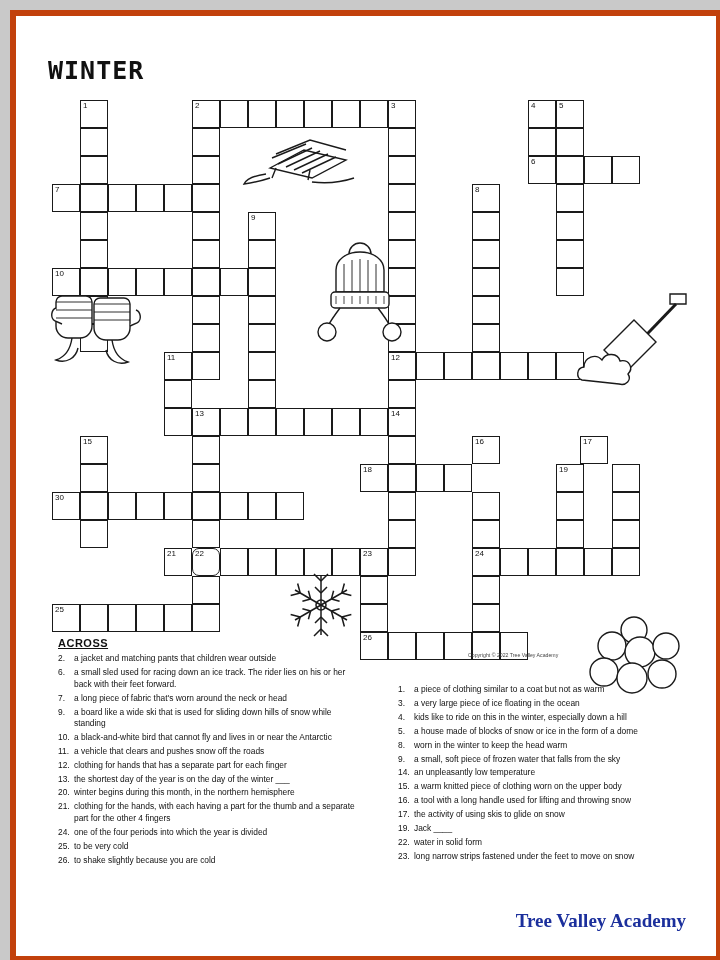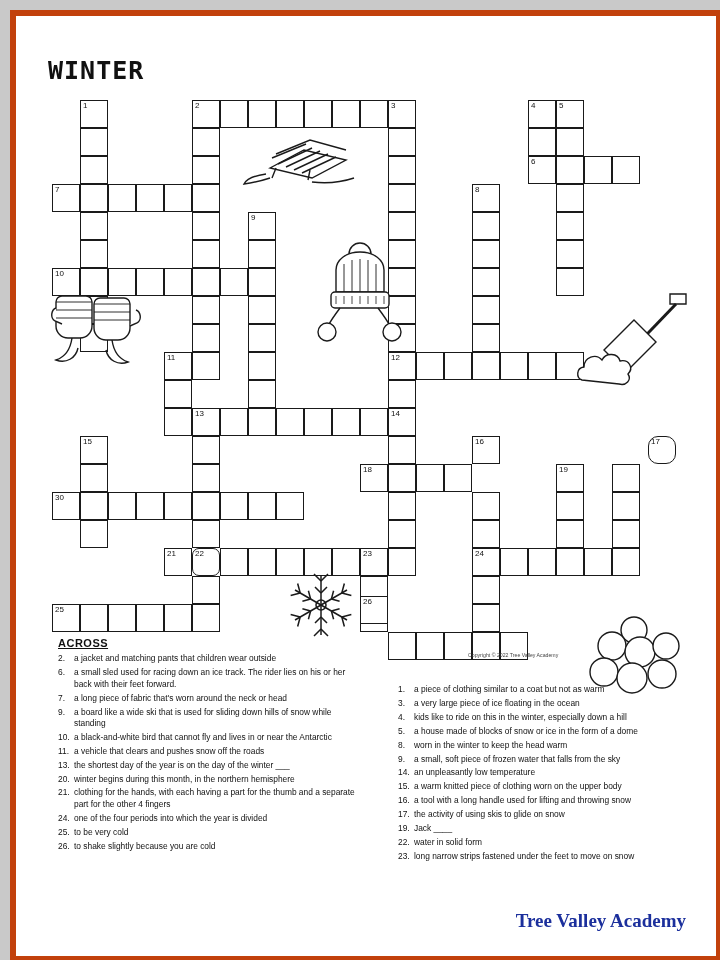--- a/index.html
+++ b/index.html
@@ -182,21 +182,21 @@
         <span>14</span>
       </div>
       <div class="cell" style="left: 64px; top: 420px;">
         <span>15</span>
       </div>
       <div class="cell" style="left: 176px; top: 420px;"></div>
       <div class="cell" style="left: 372px; top: 420px;"></div>
       <div class="cell" style="left: 456px; top: 420px;">
         <span>16</span>
       </div>
-      <div class="cell" style="left: 632px; top: 420px; border-radius: 10px;">
+      <div class="cell" style="left: 564px; top: 420px;">
         <span>17</span>
       </div>
       <div class="cell" style="left: 64px; top: 448px;"></div>
       <div class="cell" style="left: 176px; top: 448px;"></div>
       <div class="cell" style="left: 344px; top: 448px;">
         <span>18</span>
       </div>
       <div class="cell" style="left: 372px; top: 448px;"></div>
       <div class="cell" style="left: 400px; top: 448px;"></div>
       <div class="cell" style="left: 428px; top: 448px;"></div>
@@ -254,21 +254,21 @@
       <div class="cell" style="left: 36px; top: 588px;">
         <span>25</span>
       </div>
       <div class="cell" style="left: 64px; top: 588px;"></div>
       <div class="cell" style="left: 92px; top: 588px;"></div>
       <div class="cell" style="left: 120px; top: 588px;"></div>
       <div class="cell" style="left: 148px; top: 588px;"></div>
       <div class="cell" style="left: 176px; top: 588px;"></div>
       <div class="cell" style="left: 344px; top: 588px;"></div>
       <div class="cell" style="left: 456px; top: 588px;"></div>
-      <div class="cell" style="left: 344px; top: 580px;">
+      <div class="cell" style="left: 344px; top: 616px;">
         <span>26</span>
       </div>
       <div class="cell" style="left: 372px; top: 616px;"></div>
       <div class="cell" style="left: 400px; top: 616px;"></div>
       <div class="cell" style="left: 428px; top: 616px;"></div>
       <div class="cell" style="left: 456px; top: 616px;"></div>
       <div class="cell" style="left: 484px; top: 616px;"></div>
     </div>
 
   <div class="art" style="left:226px;top:118px;">
@@ -388,20 +388,24 @@
       </div>
       <div class="clue">
         <div class="num">10.</div>
         <div class="txt">a black-and-white bird that cannot fly and lives in or near the Antarctic</div>
       </div>
       <div class="clue">
         <div class="num">11.</div>
         <div class="txt">a vehicle that clears and pushes snow off the roads</div>
       </div>
       <div class="clue">
+        <div class="num">12.</div>
+        <div class="txt">clothing for hands that has a separate part for each finger</div>
+      </div>
+      <div class="clue">
         <div class="num">13.</div>
         <div class="txt">the shortest day of the year is on the day of the winter ___</div>
       </div>
       <div class="clue">
         <div class="num">20.</div>
         <div class="txt">winter begins during this month, in the northern hemisphere</div>
       </div>
       <div class="clue">
         <div class="num">21.</div>
         <div class="txt">clothing for the hands, with each having a part for the thumb and a separate part for the other 4 fingers</div>

